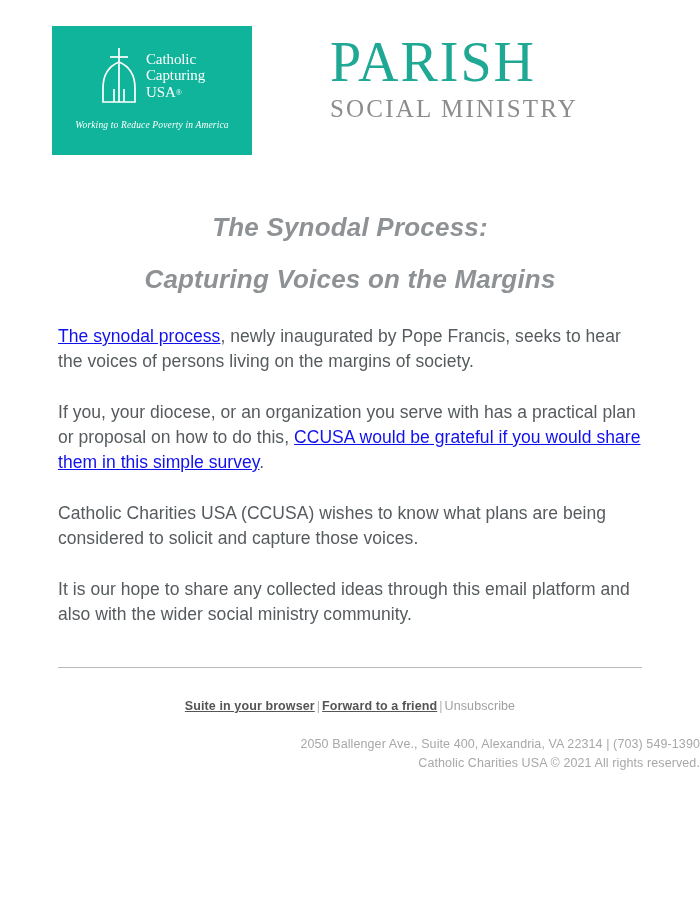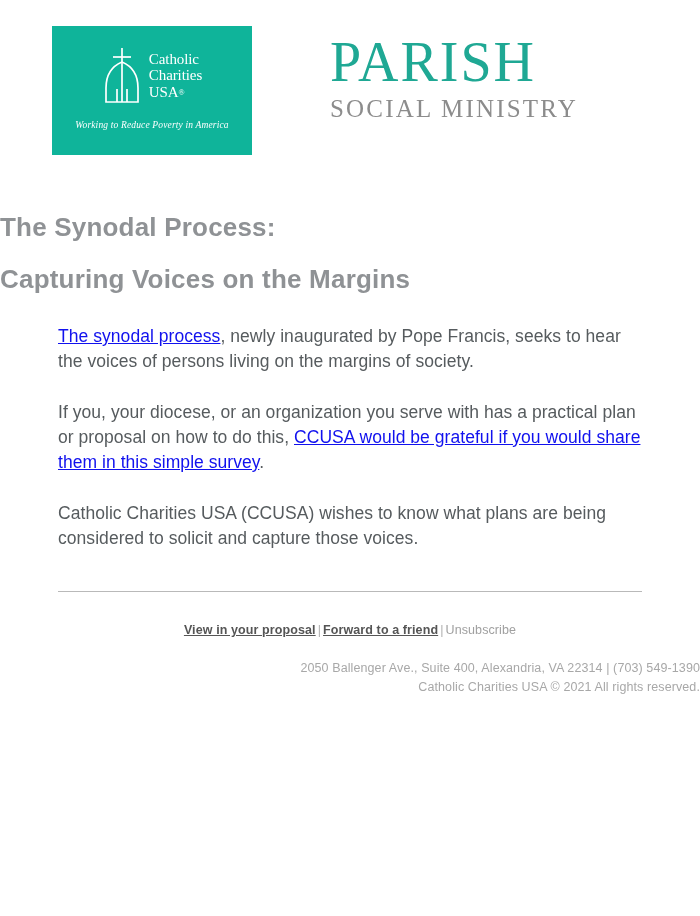--- a/index.html
+++ b/index.html
@@ -101,20 +101,22 @@
     color: #8c8c8c;
     font-size: 25px;
     line-height: 30px;
     letter-spacing: 2.2px;
     padding-top: 4px;
   }
 
   
   .headings {
     padding-top: 30px;
+    text-align: center;
+    font-style: italic;
   }
   .h-line {
     color: #8f9295;
     font-size: 26px;
     font-weight: bold;
     line-height: 30px;
     letter-spacing: 0.2px;
   }
   .h-line + .h-line {
     margin-top: 22px;
@@ -195,21 +197,21 @@
           <g fill="none" stroke="#ffffff" stroke-width="1.7">
             <line x1="20" y1="2" x2="20" y2="56"></line>
             <line x1="11" y1="11" x2="29" y2="11"></line>
             <path d="M20 16 C8 21 4 31 4 42 L4 56 L36 56 L36 42 C36 31 32 21 20 16 Z"></path>
             <line x1="15" y1="43" x2="15" y2="56"></line>
             <line x1="25" y1="43" x2="25" y2="56"></line>
           </g>
         </svg>
         <div class="ccusa-words">
           <div>Catholic</div>
-          <div>Charities</div>
+          <div>Capturing</div>
           <div><span>USA</span><span class="reg">®</span></div>
         </div>
       </div>
       <div class="ccusa-tagline">Working to Reduce Poverty in America</div>
     </div>
 
     <div class="psm-logo">
       <div class="psm-parish">PARISH</div>
       <div class="psm-sub">SOCIAL MINISTRY</div>
     </div>
@@ -222,30 +224,31 @@
   </div>
 
   <div class="body-copy">
 
     <p><a href="#">The synodal process</a><span>, newly inaugurated by Pope Francis, seeks to hear the voices of persons living on the margins of society.</span></p>
 
     <p><span>If you, your diocese, or an organization you serve with has a practical plan or proposal on how to do this, </span><a href="#">CCUSA would be grateful if you would share them in this simple survey</a><span>.</span></p>
 
     <p>Catholic Charities USA (CCUSA) wishes to know what plans are being considered to solicit and capture those voices.</p>
 
+    <p>It is our hope to share any collected ideas through this email platform and also with the wider social ministry community.</p>
 
 
 
   </div>
 
   <hr class="divider">
 
   <div class="footer">
     <div class="footer-links">
-      <a href="#">View in your proposal</a><span class="sep">|</span><a href="#">Forward to a friend</a><span class="sep">|</span><a href="#" class="muted">Unsubscribe</a>
+      <a href="#">Suite in your browser</a><span class="sep">|</span><a href="#">Forward to a friend</a><span class="sep">|</span><a href="#" class="muted">Unsubscribe</a>
     </div>
     <div class="footer-address">
       <div>2050 Ballenger Ave., Suite 400, Alexandria, VA 22314 | (703) 549-1390</div>
       <div>Catholic Charities USA © 2021 All rights reserved.</div>
     </div>
   </div>
 
 </div>
 
 </body></html>

